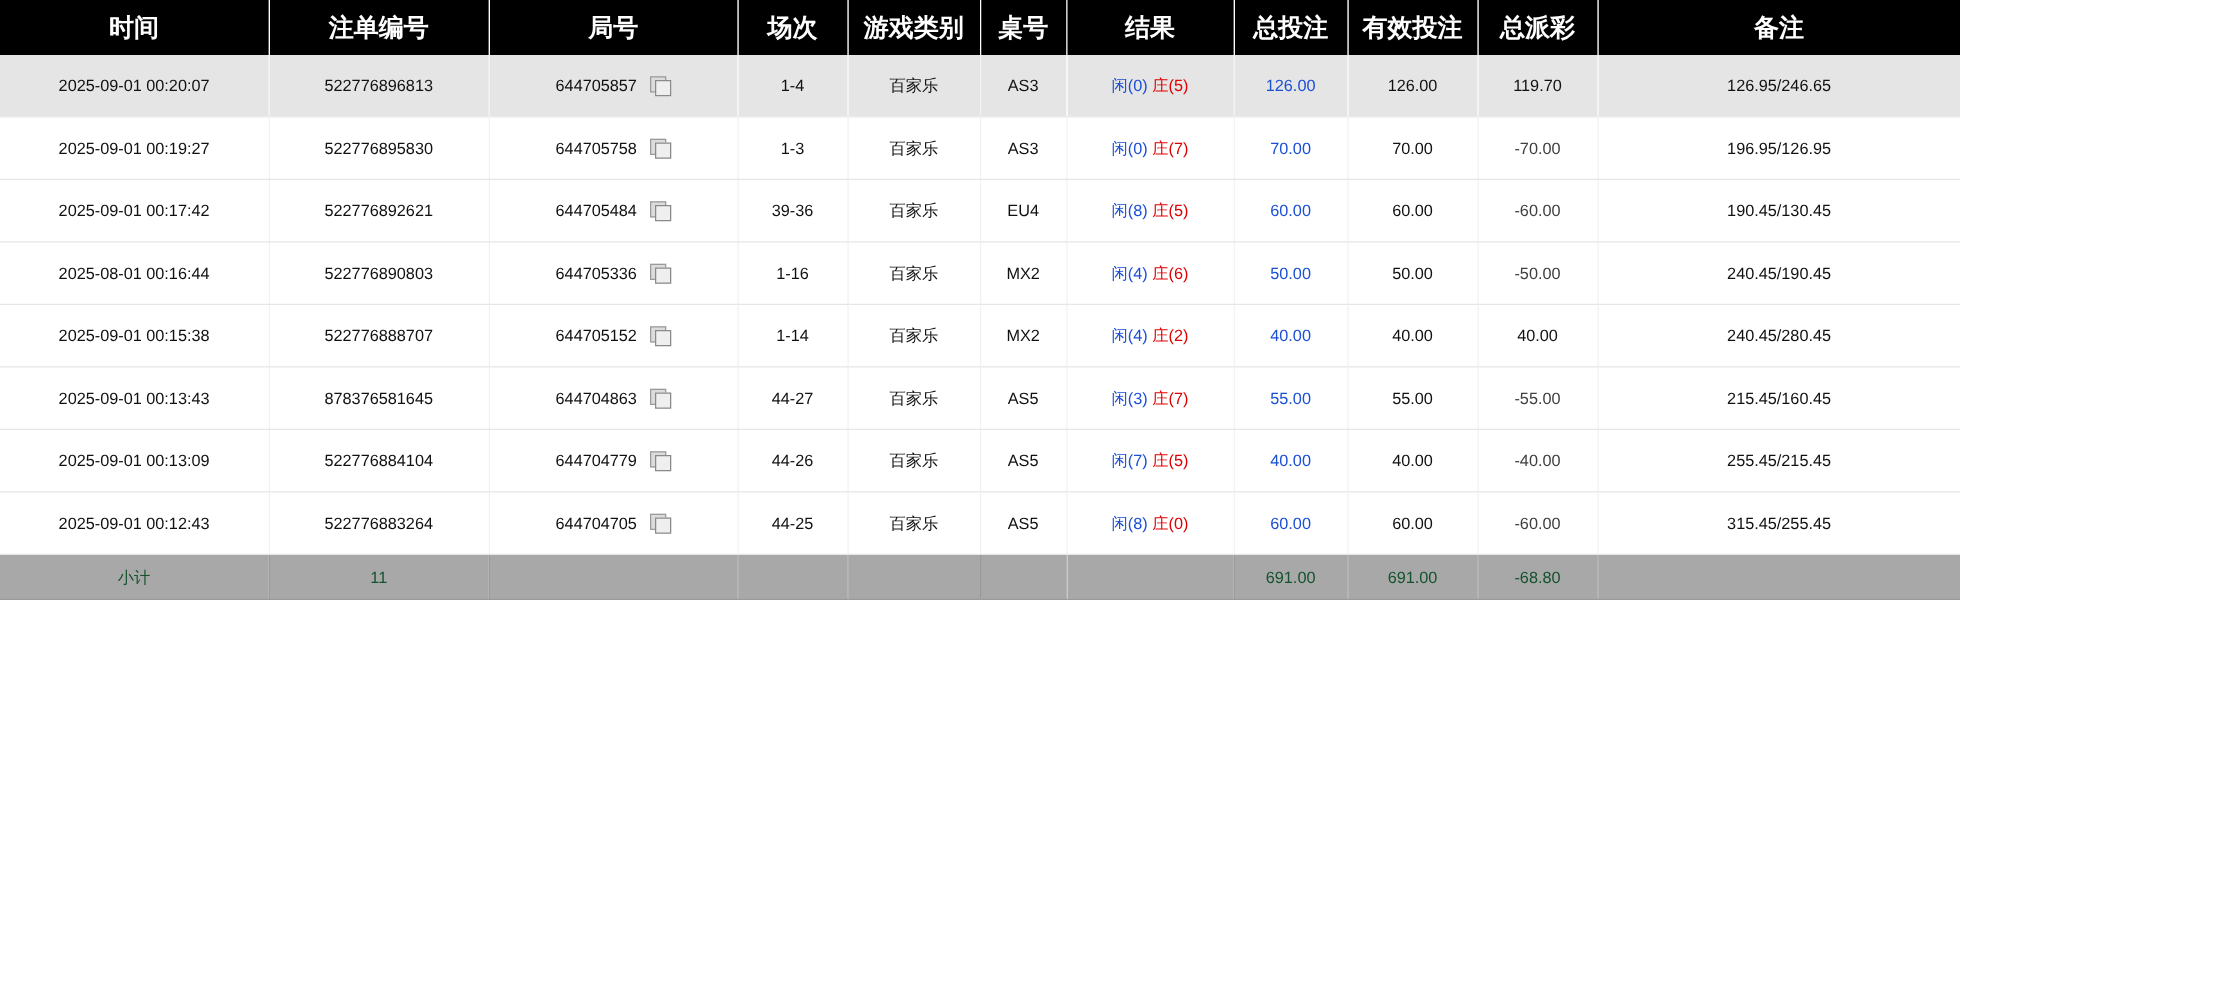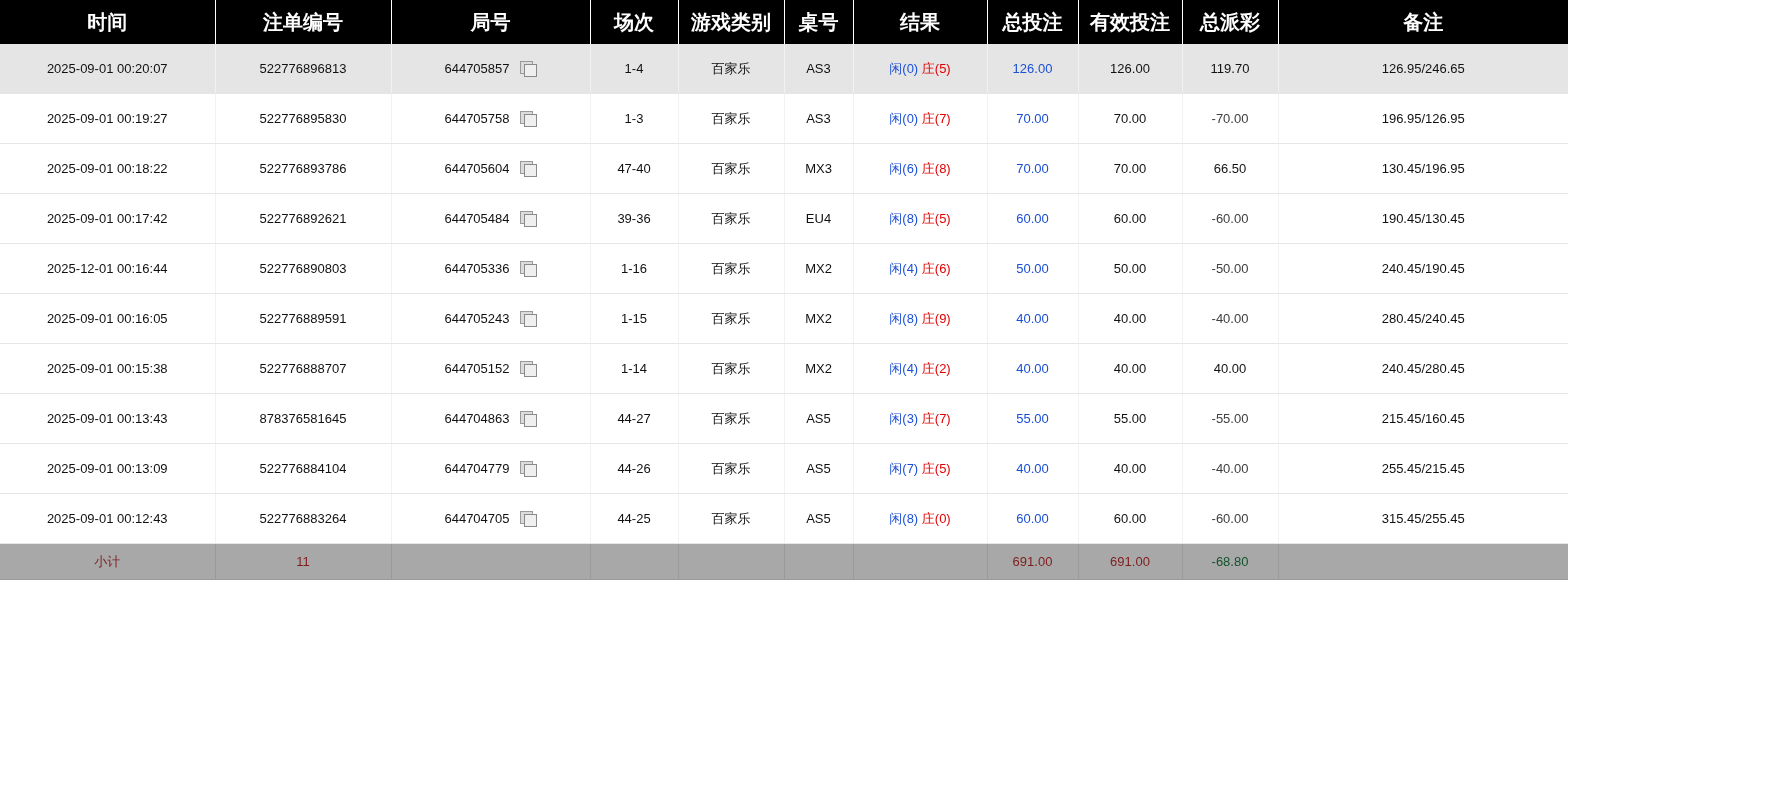--- a/index.html
+++ b/index.html
@@ -70,21 +70,21 @@
   .copy-icon::after {
     content: "";
     position: absolute;
     left: 4px; top: 3px;
     width: 11px; height: 11px;
     border: 1px solid #8a8a8a;
     background: #efefef;
   }
   tr.summary td {
     background: #a8a8a8;
-    color: #7f1d1d;
+    color: #14532d;
     font-weight: normal;
     border-bottom: 1px solid #9a9a9a;
     border-right: 1px solid #9a9a9a;
     height: 33px;
   }
   tr.summary td.sum-red { color: #14532d; }
 </style>
 </head>
 <body>
 
@@ -138,72 +138,46 @@
         <td>1-3</td>
         <td>百家乐</td>
         <td>AS3</td>
         <td><span class="res-p">闲(0)</span> <span class="res-b">庄(7)</span></td>
         <td class="c-blue">70.00</td>
         <td>70.00</td>
         <td class="c-red">-70.00</td>
         <td>196.95/126.95</td>
       </tr>
       <tr class="row-normal">
-        <td>2025-09-01 00:18:22</td>
-        <td>522776893786</td>
-        <td><span>644705604</span><span class="copy-icon"></span></td>
-        <td>47-40</td>
-        <td>百家乐</td>
-        <td>MX3</td>
-        <td><span class="res-p">闲(6)</span> <span class="res-b">庄(8)</span></td>
-        <td class="c-blue">70.00</td>
-        <td>70.00</td>
-        <td>66.50</td>
-        <td>130.45/196.95</td>
-      </tr>
-      <tr class="row-normal">
         <td>2025-09-01 00:17:42</td>
         <td>522776892621</td>
         <td><span>644705484</span><span class="copy-icon"></span></td>
         <td>39-36</td>
         <td>百家乐</td>
         <td>EU4</td>
         <td><span class="res-p">闲(8)</span> <span class="res-b">庄(5)</span></td>
         <td class="c-blue">60.00</td>
         <td>60.00</td>
         <td class="c-red">-60.00</td>
         <td>190.45/130.45</td>
       </tr>
       <tr class="row-normal">
-        <td>2025-12-01 00:16:44</td>
+        <td>2025-08-01 00:16:44</td>
         <td>522776890803</td>
         <td><span>644705336</span><span class="copy-icon"></span></td>
         <td>1-16</td>
         <td>百家乐</td>
         <td>MX2</td>
         <td><span class="res-p">闲(4)</span> <span class="res-b">庄(6)</span></td>
         <td class="c-blue">50.00</td>
         <td>50.00</td>
         <td class="c-red">-50.00</td>
         <td>240.45/190.45</td>
       </tr>
       <tr class="row-normal">
-        <td>2025-09-01 00:16:05</td>
-        <td>522776889591</td>
-        <td><span>644705243</span><span class="copy-icon"></span></td>
-        <td>1-15</td>
-        <td>百家乐</td>
-        <td>MX2</td>
-        <td><span class="res-p">闲(8)</span> <span class="res-b">庄(9)</span></td>
-        <td class="c-blue">40.00</td>
-        <td>40.00</td>
-        <td class="c-red">-40.00</td>
-        <td>280.45/240.45</td>
-      </tr>
-      <tr class="row-normal">
         <td>2025-09-01 00:15:38</td>
         <td>522776888707</td>
         <td><span>644705152</span><span class="copy-icon"></span></td>
         <td>1-14</td>
         <td>百家乐</td>
         <td>MX2</td>
         <td><span class="res-p">闲(4)</span> <span class="res-b">庄(2)</span></td>
         <td class="c-blue">40.00</td>
         <td>40.00</td>
         <td>40.00</td>

